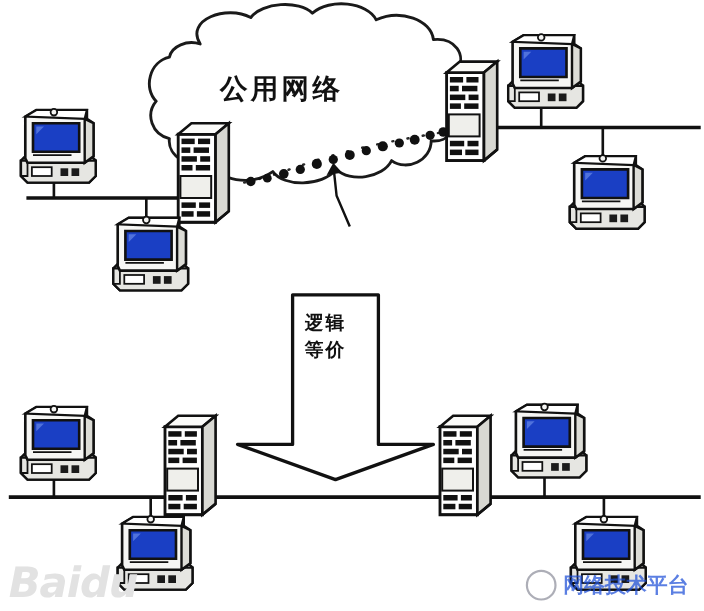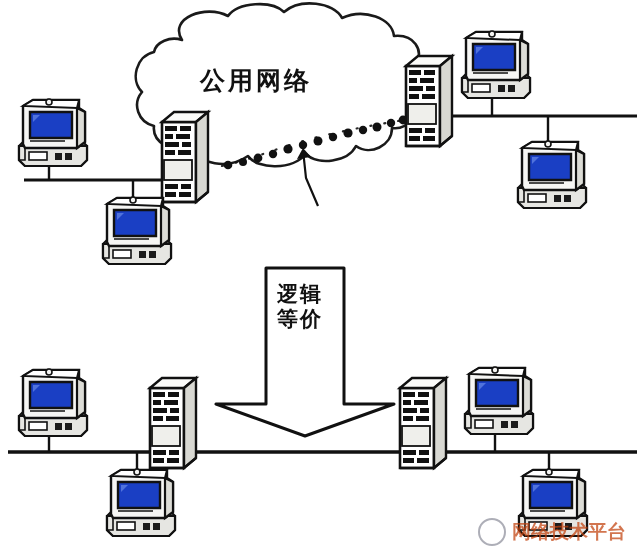--- a/index.html
+++ b/index.html
@@ -41,21 +41,21 @@
   }
   #label-vpn {
     left: 243px;
     top: 213px;
     font-size: 23px;
     letter-spacing: 2px;
   }
   #label-logic-equiv {
     left: 277px;
     top: 282px;
-    font-size: 21px;
+    font-size: 17px;
     line-height: 25px;
     letter-spacing: 2px;
     text-align: right;
   }
   .wm {
     position: absolute;
     user-select: none;
     white-space: nowrap;
   }
   #watermark-baidu {
@@ -65,21 +65,21 @@
     font-weight: bold;
     font-style: italic;
     color: #e2e2e2;
     letter-spacing: -1px;
   }
   #watermark-platform {
     left: 512px;
     top: 519px;
     font-size: 19px;
     font-weight: bold;
-    color: #c2410c;
+    color: #1d4ed8;
     opacity: 0.72;
     letter-spacing: 0px;
   }
   #watermark-platform-icon {
     position: absolute;
     left: 478px;
     top: 518px;
     width: 24px;
     height: 24px;
     border: 2px solid #6a6c7c;
@@ -252,18 +252,19 @@
   </svg>
 
   <div class="lbl" id="label-public-network">公用网络</div>
 
 
   <div class="lbl" id="label-logic-equiv">
     <div>逻辑</div>
     <div>等价</div>
   </div>
 
+  <div class="wm" id="watermark-baidu">Baidu</div>
 
   <div id="watermark-platform-icon"></div>
 
   <div class="wm" id="watermark-platform">网络技术平台</div>
 
 </div>
 
 </body></html>

